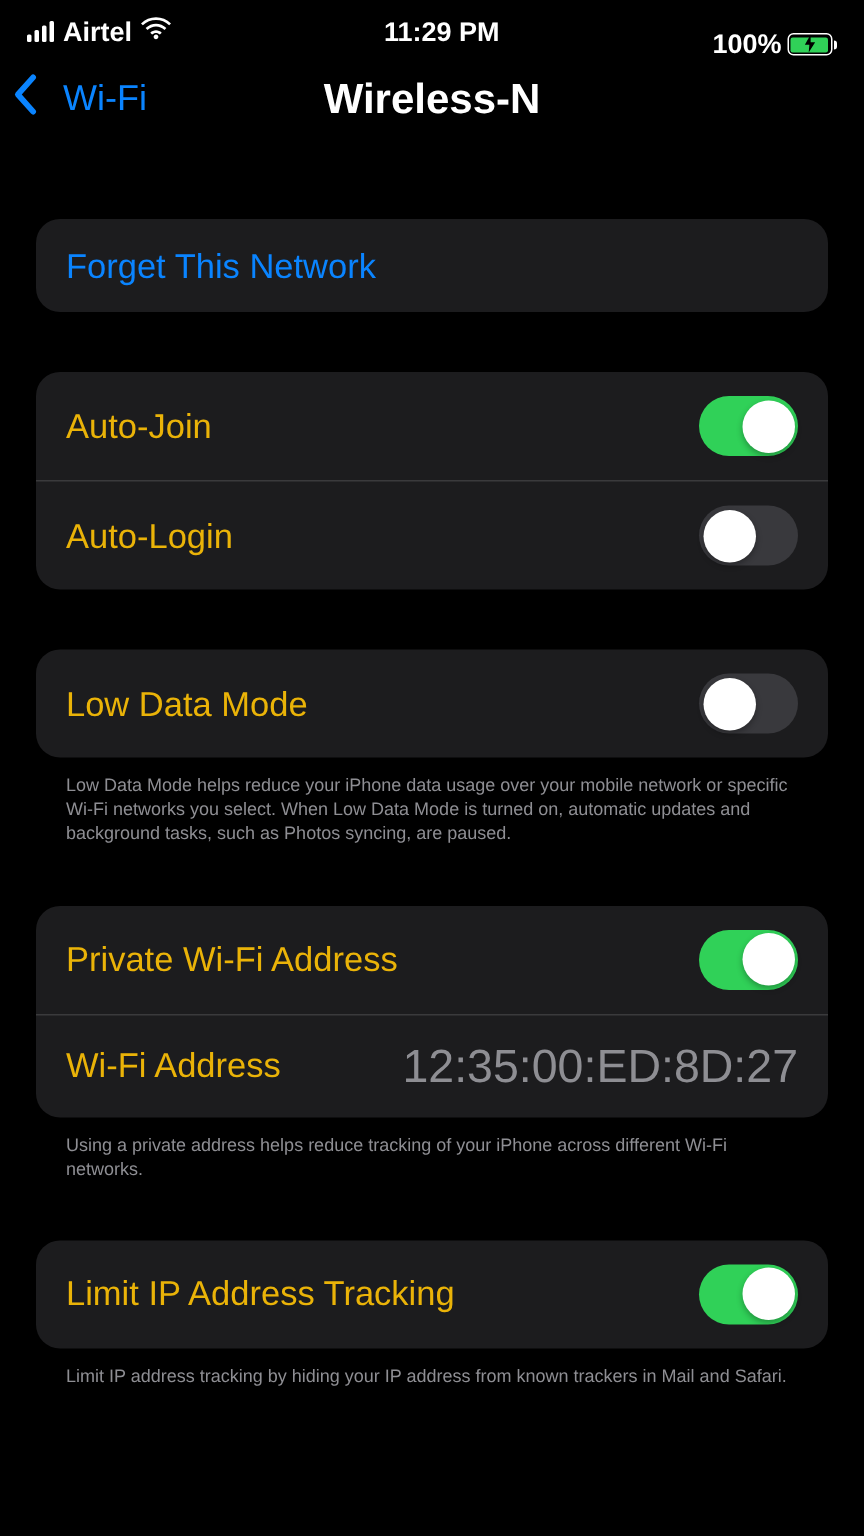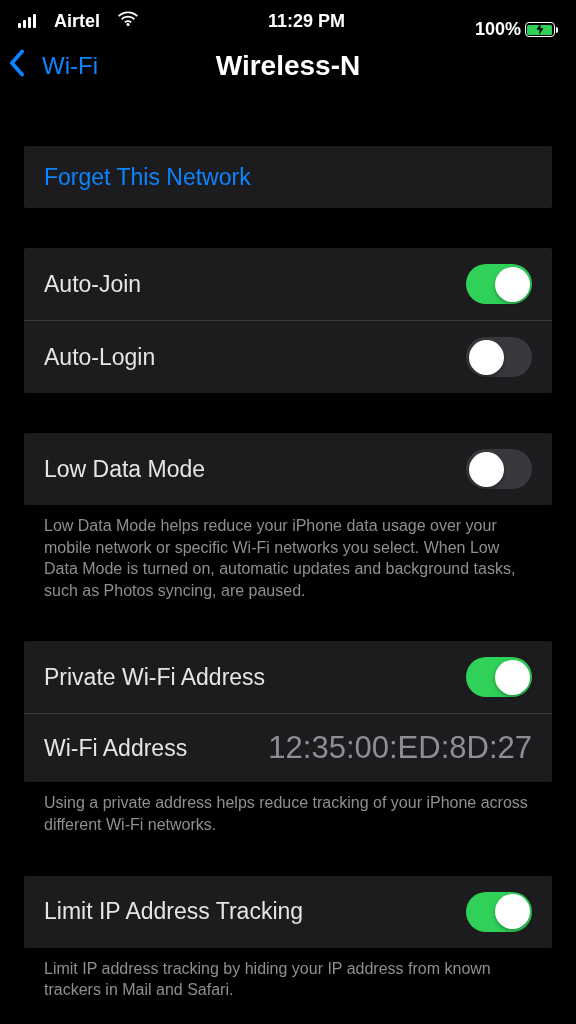--- a/index.html
+++ b/index.html
@@ -21,21 +21,21 @@
       justify-content: space-between;
       align-items: center;
       padding: 6px 18px 0 18px;
       height: 36px;
       font-size: 18px;
       font-weight: 600;
     }
     .status-left {
       display: flex;
       align-items: center;
-      gap: 18px;
+      gap: 6px;
     }
     .status-right {
       display: flex;
       align-items: center;
       gap: 4px;
       margin-top: 17px;
     }
     .signal-bars {
       display: flex;
       align-items: flex-end;
@@ -120,36 +120,36 @@
       padding: 0 24px;
     }
     .section {
       margin-top: 40px;
     }
     .section:first-child {
       margin-top: 50px;
     }
     .cell-group {
       background: #1c1c1e;
-      border-radius: 2px;
+      border-radius: 16px;
       overflow: hidden;
     }
     .cell {
       display: flex;
       align-items: center;
       justify-content: space-between;
       padding: 16px 20px;
       min-height: 62px;
     }
     .cell + .cell {
       border-top: 0.5px solid #3a3a3c;
     }
     .cell-label {
       font-size: 23px;
-      color: #e5e5e5;
+      color: #eab308;
       font-weight: 400;
     }
     .cell-value {
       font-size: 31px;
       color: #8e8e93;
     }
     .forget-link {
       font-size: 23px;
       color: #0a84ff;
     }
@@ -175,21 +175,21 @@
       top: 2.5px;
       box-shadow: 0 2px 4px rgba(0,0,0,0.3);
     }
     .toggle.on .toggle-knob {
       right: 2.5px;
     }
     .toggle.off .toggle-knob {
       left: 2.5px;
     }
     .footer-text {
-      font-size: 16px;
+      font-size: 12px;
       color: #8e8e93;
       padding: 10px 20px 0 20px;
       line-height: 1.35;
     }
   </style>
 </head>
 <body>
 
 <div class="status-bar">
   <div class="status-left">

